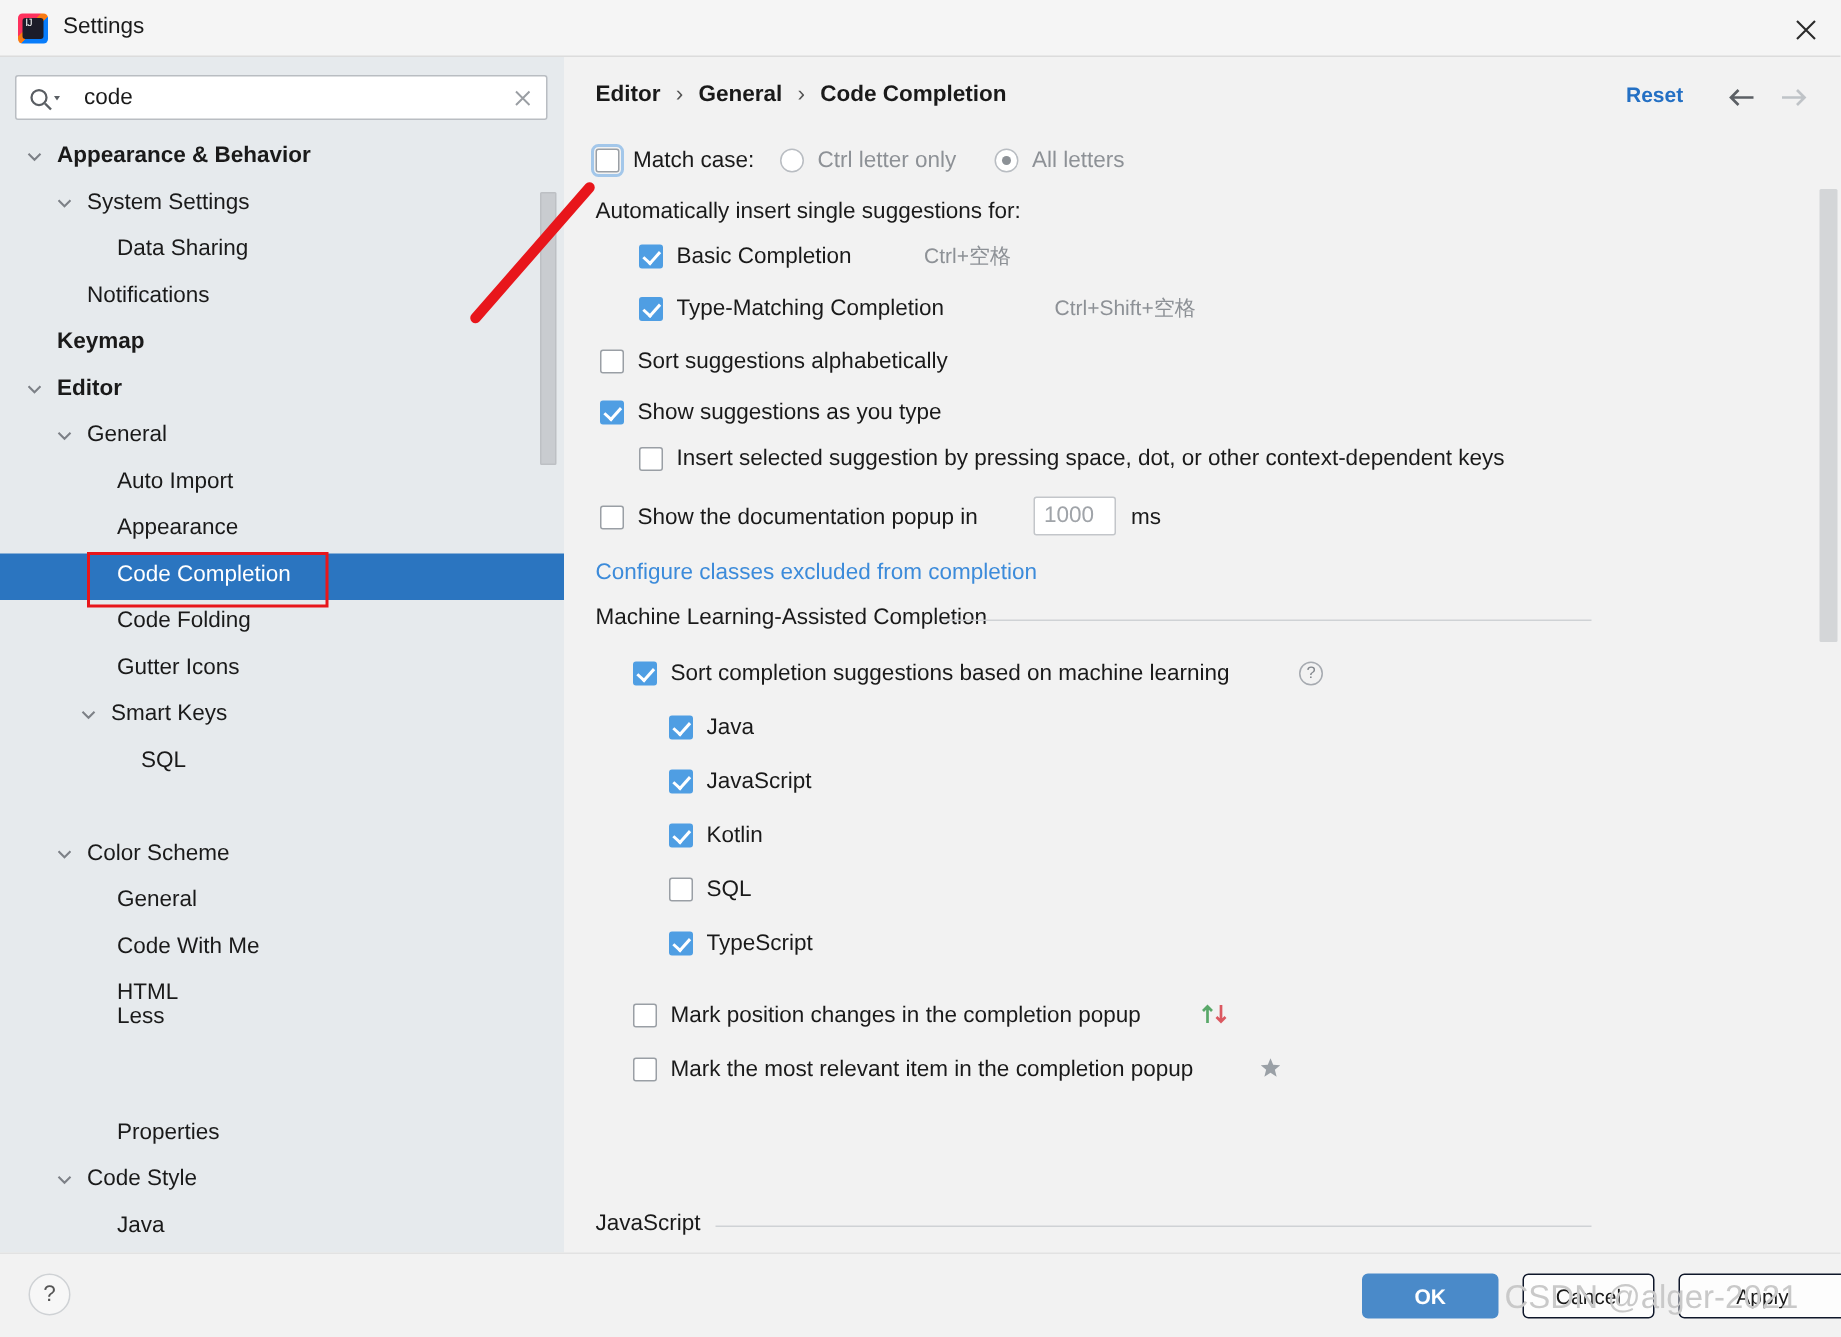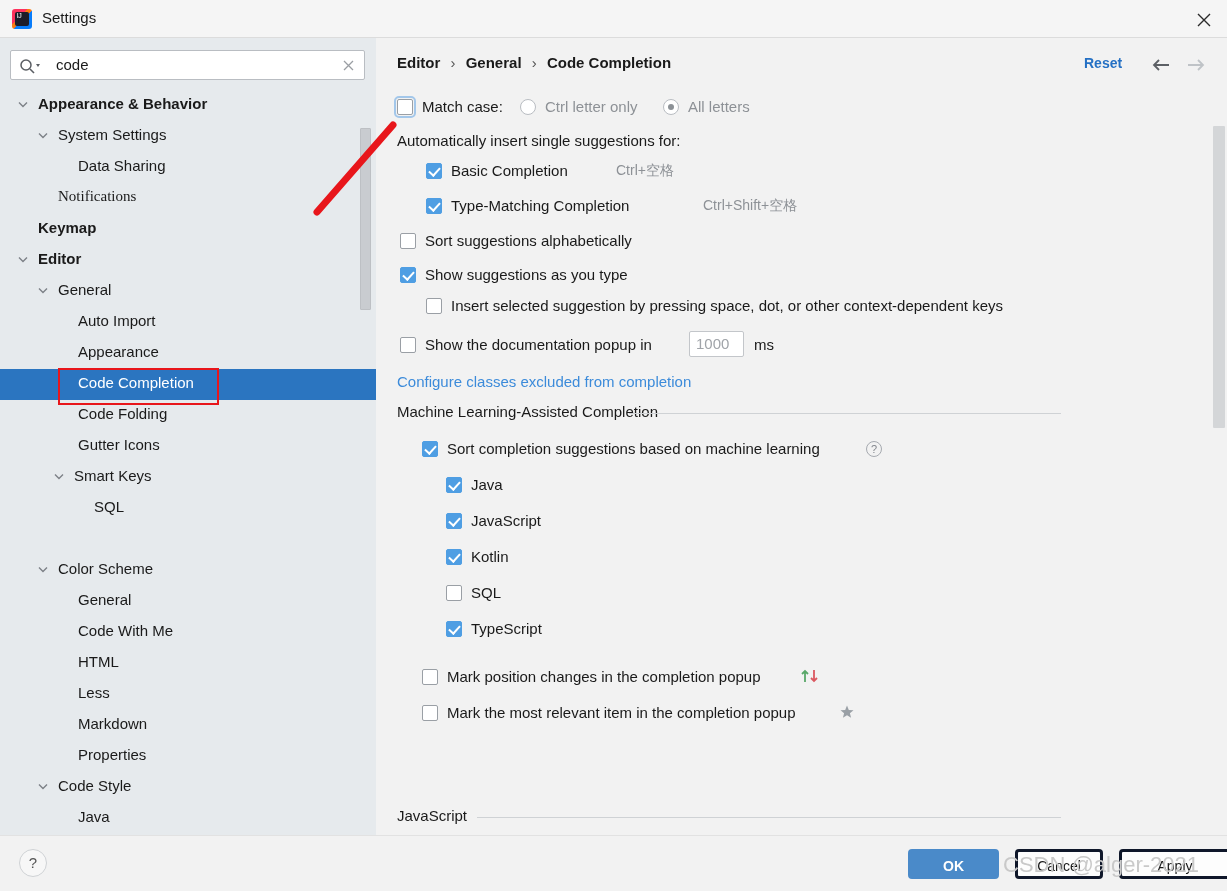--- a/index.html
+++ b/index.html
@@ -179,21 +179,21 @@
   }
   #help-btn {
     position: absolute; left: 19px; top: 13px; width: 28px; height: 28px;
     border-radius: 50%; border: 1px solid #cfd2d5; background: #f7f7f7;
     color: #555; font-size: 15px; line-height: 26px; text-align: center;
     cursor: pointer;
   }
   .btn {
     position: absolute; top: 13px; height: 30px;
     border-radius: 4px; font-size: 14px; line-height: 28px; text-align: center;
-    cursor: pointer; border: 3px solid #0f172a; background: #fdfdfd; color: #1a1a1a;
+    cursor: pointer; border: 1px solid #0f172a; background: #fdfdfd; color: #1a1a1a;
   }
   .btn.primary {
     background: #4a8ac9; border-color: #4a8ac9; color: #fff; font-weight: bold;
   }
   #btn-ok     { left: 908px; width: 91px; }
   #btn-cancel { left: 1015px; width: 88px; }
   #btn-apply  { left: 1119px; width: 112px; }
 
   
   #anno-rect {
@@ -255,21 +255,21 @@
         <span class="chev" style="left: 38px;">
           <svg width="10" height="7" viewBox="0 0 10 7">
             <path d="M1 1.5 L5 5.5 L9 1.5" stroke="#7d8187" stroke-width="1.4" fill="none"></path>
           </svg>
         </span>
         <span class="lbl" style="left: 58px;">System Settings</span>
       </div>
       <div class="tree-row" style="top: 62px;">
         <span class="lbl" style="left: 78px;">Data Sharing</span>
       </div>
-      <div class="tree-row" style="top: 93px; font-family: Liberation Serif, serif;">
+      <div class="tree-row" style="top: 93px;">
         <span class="lbl" style="left: 58px;">Notifications</span>
       </div>
       <div class="tree-row bold" style="top: 124px;">
         <span class="lbl" style="left: 38px;">Keymap</span>
       </div>
       <div class="tree-row bold" style="top: 155px;">
         <span class="chev" style="left: 18px;">
           <svg width="10" height="7" viewBox="0 0 10 7">
             <path d="M1 1.5 L5 5.5 L9 1.5" stroke="#7d8187" stroke-width="1.4" fill="none"></path>
           </svg>
@@ -320,25 +320,22 @@
       </div>
       <div class="tree-row" style="top: 496px;">
         <span class="lbl" style="left: 78px;">General</span>
       </div>
       <div class="tree-row" style="top: 527px;">
         <span class="lbl" style="left: 78px;">Code With Me</span>
       </div>
       <div class="tree-row" style="top: 558px;">
         <span class="lbl" style="left: 78px;">HTML</span>
       </div>
-      <div class="tree-row" style="top: 589px;">
+      <div class="tree-row" style="top: 574px;">
         <span class="lbl" style="left: 78px;">Less</span>
-      </div>
-      <div class="tree-row" style="top: 620px;">
-        <span class="lbl" style="left: 78px;">Markdown</span>
       </div>
       <div class="tree-row" style="top: 651px; padding-left: 32px;">
         <span class="lbl" style="left: 78px;">Properties</span>
       </div>
       <div class="tree-row" style="top: 682px;">
         <span class="chev" style="left: 38px;">
           <svg width="10" height="7" viewBox="0 0 10 7">
             <path d="M1 1.5 L5 5.5 L9 1.5" stroke="#7d8187" stroke-width="1.4" fill="none"></path>
           </svg>
         </span>

